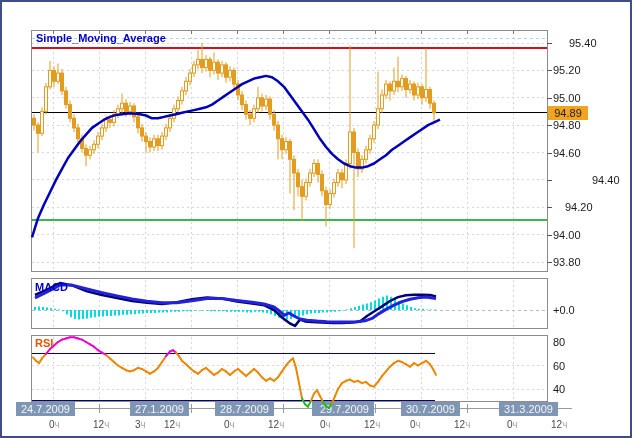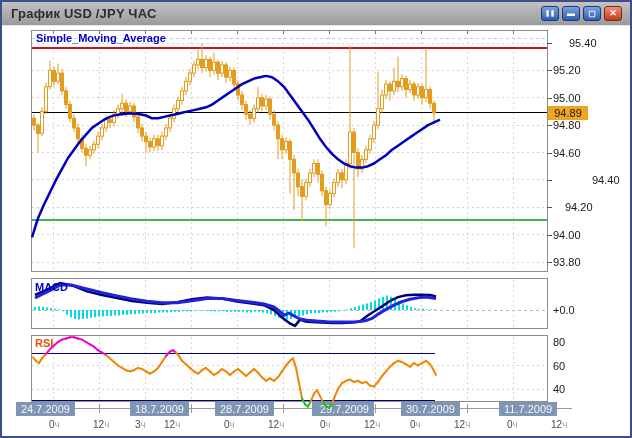--- a/index.html
+++ b/index.html
@@ -38,29 +38,20 @@
   .timelbl{position:absolute;top:417px;font-size:10px;color:#4a4a4a;height:12px;line-height:12px;
            white-space:nowrap;}
   .timelbl .unit{color:#a8a8a8;}
   #axis-base{position:absolute;left:29px;top:406px;width:541px;height:1px;background:#9a9a9a;z-index:1;}
   .axis-tick{position:absolute;top:402px;width:1px;height:9px;background:#9a9a9a;z-index:1;}
 </style>
 </head>
 <body>
 
 <div class="window">
-  <div class="titlebar">
-    <span class="title">График USD /JPY ЧАС</span>
-    <div class="btns">
-      <div class="wbtn" style="font-size:6px;letter-spacing:0px;">❚❚</div>
-      <div class="wbtn">▬</div>
-      <div class="wbtn">▢</div>
-      <div class="wbtn close">✕</div>
-    </div>
-  </div>
 
   <div class="panel" id="panel-main"></div>
   <div class="panel" id="panel-macd"></div>
   <div class="panel" id="panel-rsi"></div>
 
   <svg id="svg-main" width="515" height="240" viewBox="30 29 515 240">
       <line x1="51" y1="30" x2="51" y2="268" stroke="#d6d6d6" stroke-dasharray="2,3" shape-rendering="crispEdges"></line>
       <line x1="97" y1="30" x2="97" y2="268" stroke="#d6d6d6" stroke-dasharray="2,3" shape-rendering="crispEdges"></line>
       <line x1="143" y1="30" x2="143" y2="268" stroke="#d6d6d6" stroke-dasharray="2,3" shape-rendering="crispEdges"></line>
       <line x1="189" y1="30" x2="189" y2="268" stroke="#d6d6d6" stroke-dasharray="2,3" shape-rendering="crispEdges"></line>
@@ -782,25 +773,25 @@
       <div class="axis-tick" style="left: 143px;"></div>
       <div class="axis-tick" style="left: 189px;"></div>
       <div class="axis-tick" style="left: 235px;"></div>
       <div class="axis-tick" style="left: 281px;"></div>
       <div class="axis-tick" style="left: 327px;"></div>
       <div class="axis-tick" style="left: 373px;"></div>
       <div class="axis-tick" style="left: 419px;"></div>
       <div class="axis-tick" style="left: 465px;"></div>
       <div class="axis-tick" style="left: 511px;"></div>
       <div class="datebox" style="left: 14px;">24.7.2009</div>
-      <div class="datebox" style="left: 128px;">18.7.2009</div>
+      <div class="datebox" style="left: 128px;">27.1.2009</div>
       <div class="datebox" style="left: 213px;">28.7.2009</div>
       <div class="datebox" style="left: 310px; padding-left: 8px;">29.7.2009</div>
       <div class="datebox" style="left: 399px;">30.7.2009</div>
-      <div class="datebox" style="left: 497px;">11.7.2009</div>
+      <div class="datebox" style="left: 497px;">31.3.2009</div>
     </div>
   <div id="time-axis">
       <div class="timelbl" style="left: 47px;"><span>0</span><span class="unit">ч</span></div>
       <div class="timelbl" style="left: 91px;"><span>12</span><span class="unit">ч</span></div>
       <div class="timelbl" style="left: 133px;"><span>3</span><span class="unit">ч</span></div>
       <div class="timelbl" style="left: 162px;"><span>12</span><span class="unit">ч</span></div>
       <div class="timelbl" style="left: 222px;"><span>0</span><span class="unit">ч</span></div>
       <div class="timelbl" style="left: 266px;"><span>12</span><span class="unit">ч</span></div>
       <div class="timelbl" style="left: 318px;"><span>0</span><span class="unit">ч</span></div>
       <div class="timelbl" style="left: 362px;"><span>12</span><span class="unit">ч</span></div>

